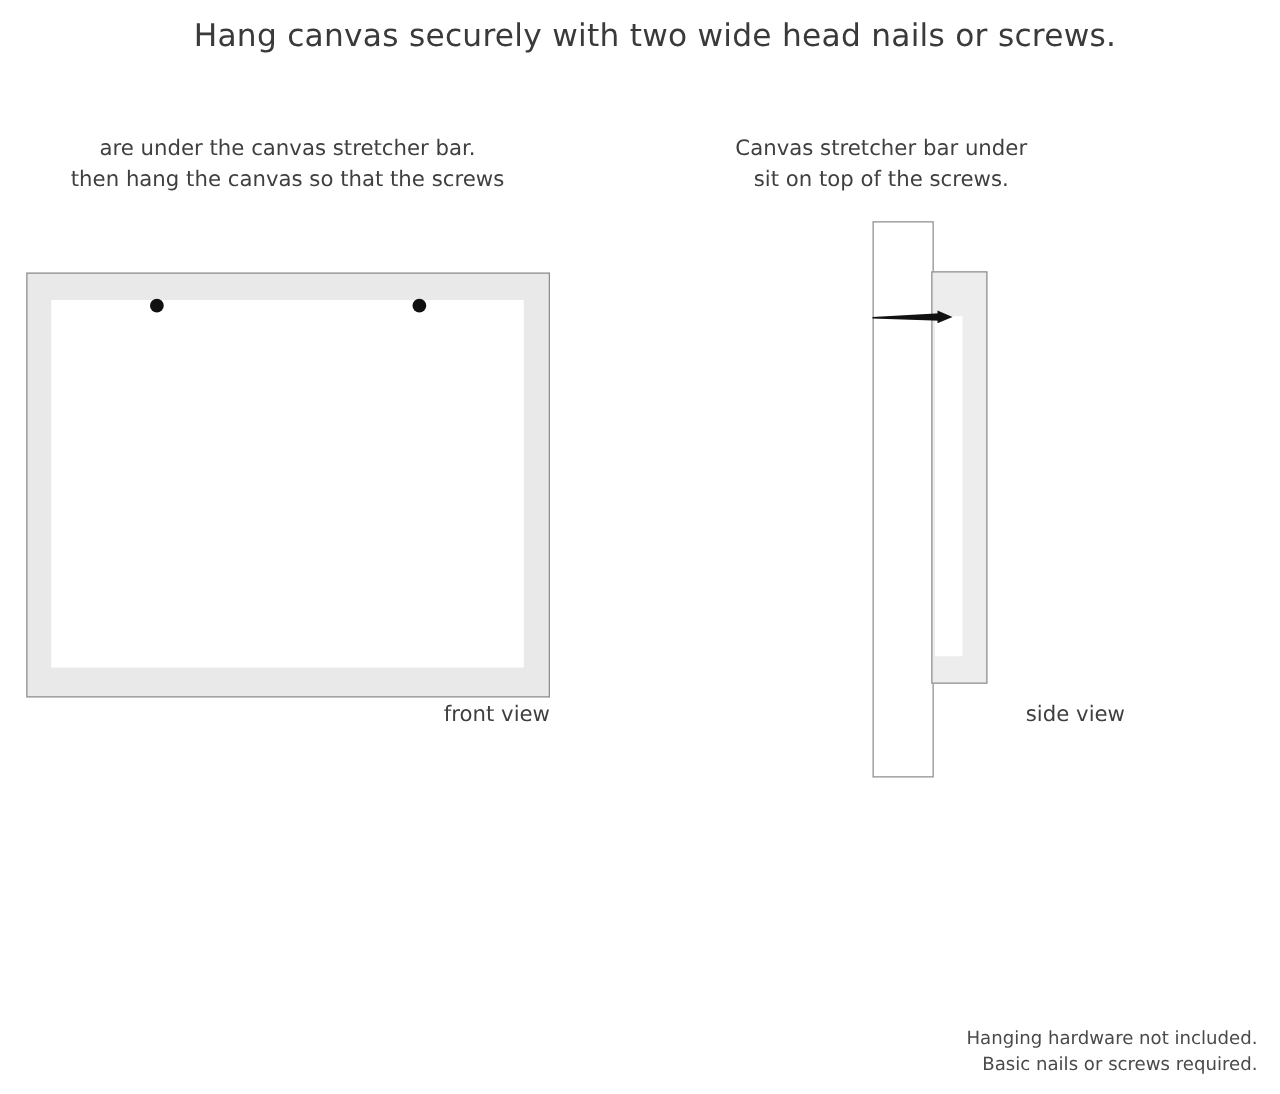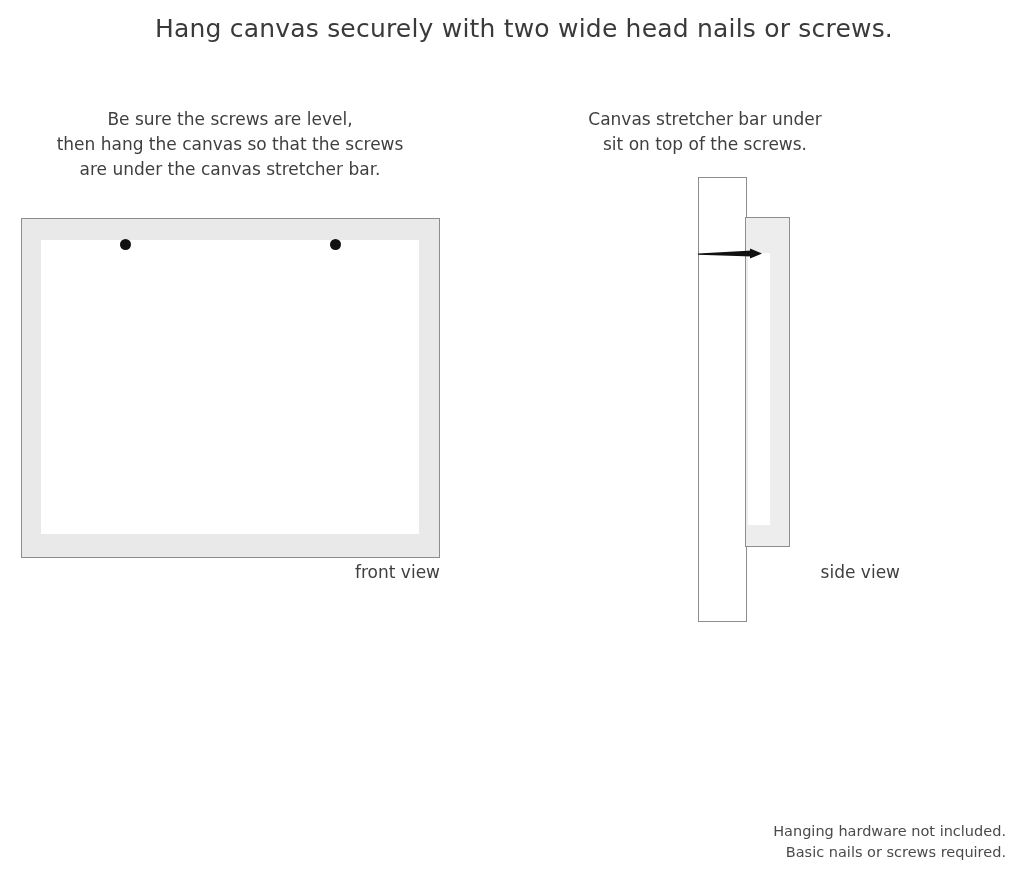--- a/index.html
+++ b/index.html
@@ -161,23 +161,22 @@
     color: #4a4a4a;
   }
   .footer-line { display: block; white-space: nowrap; }
 </style>
 </head>
 <body>
 
 <div class="abs" id="title">Hang canvas securely with two wide head nails or screws.</div>
 
 <div class="abs caption" id="caption-front">
-  <span class="caption-line">Be sure the screws are level,</span>
+  <span class="caption-line">are under the canvas stretcher bar.</span>
   <span class="caption-line">then hang the canvas so that the screws</span>
-  <span class="caption-line">are under the canvas stretcher bar.</span>
 </div>
 
 <div class="abs caption" id="caption-side">
   <span class="caption-line">Canvas stretcher bar under</span>
   <span class="caption-line">sit on top of the screws.</span>
 </div>
 
 <div class="abs" id="front-view">
 
   <div id="front-frame"></div>

